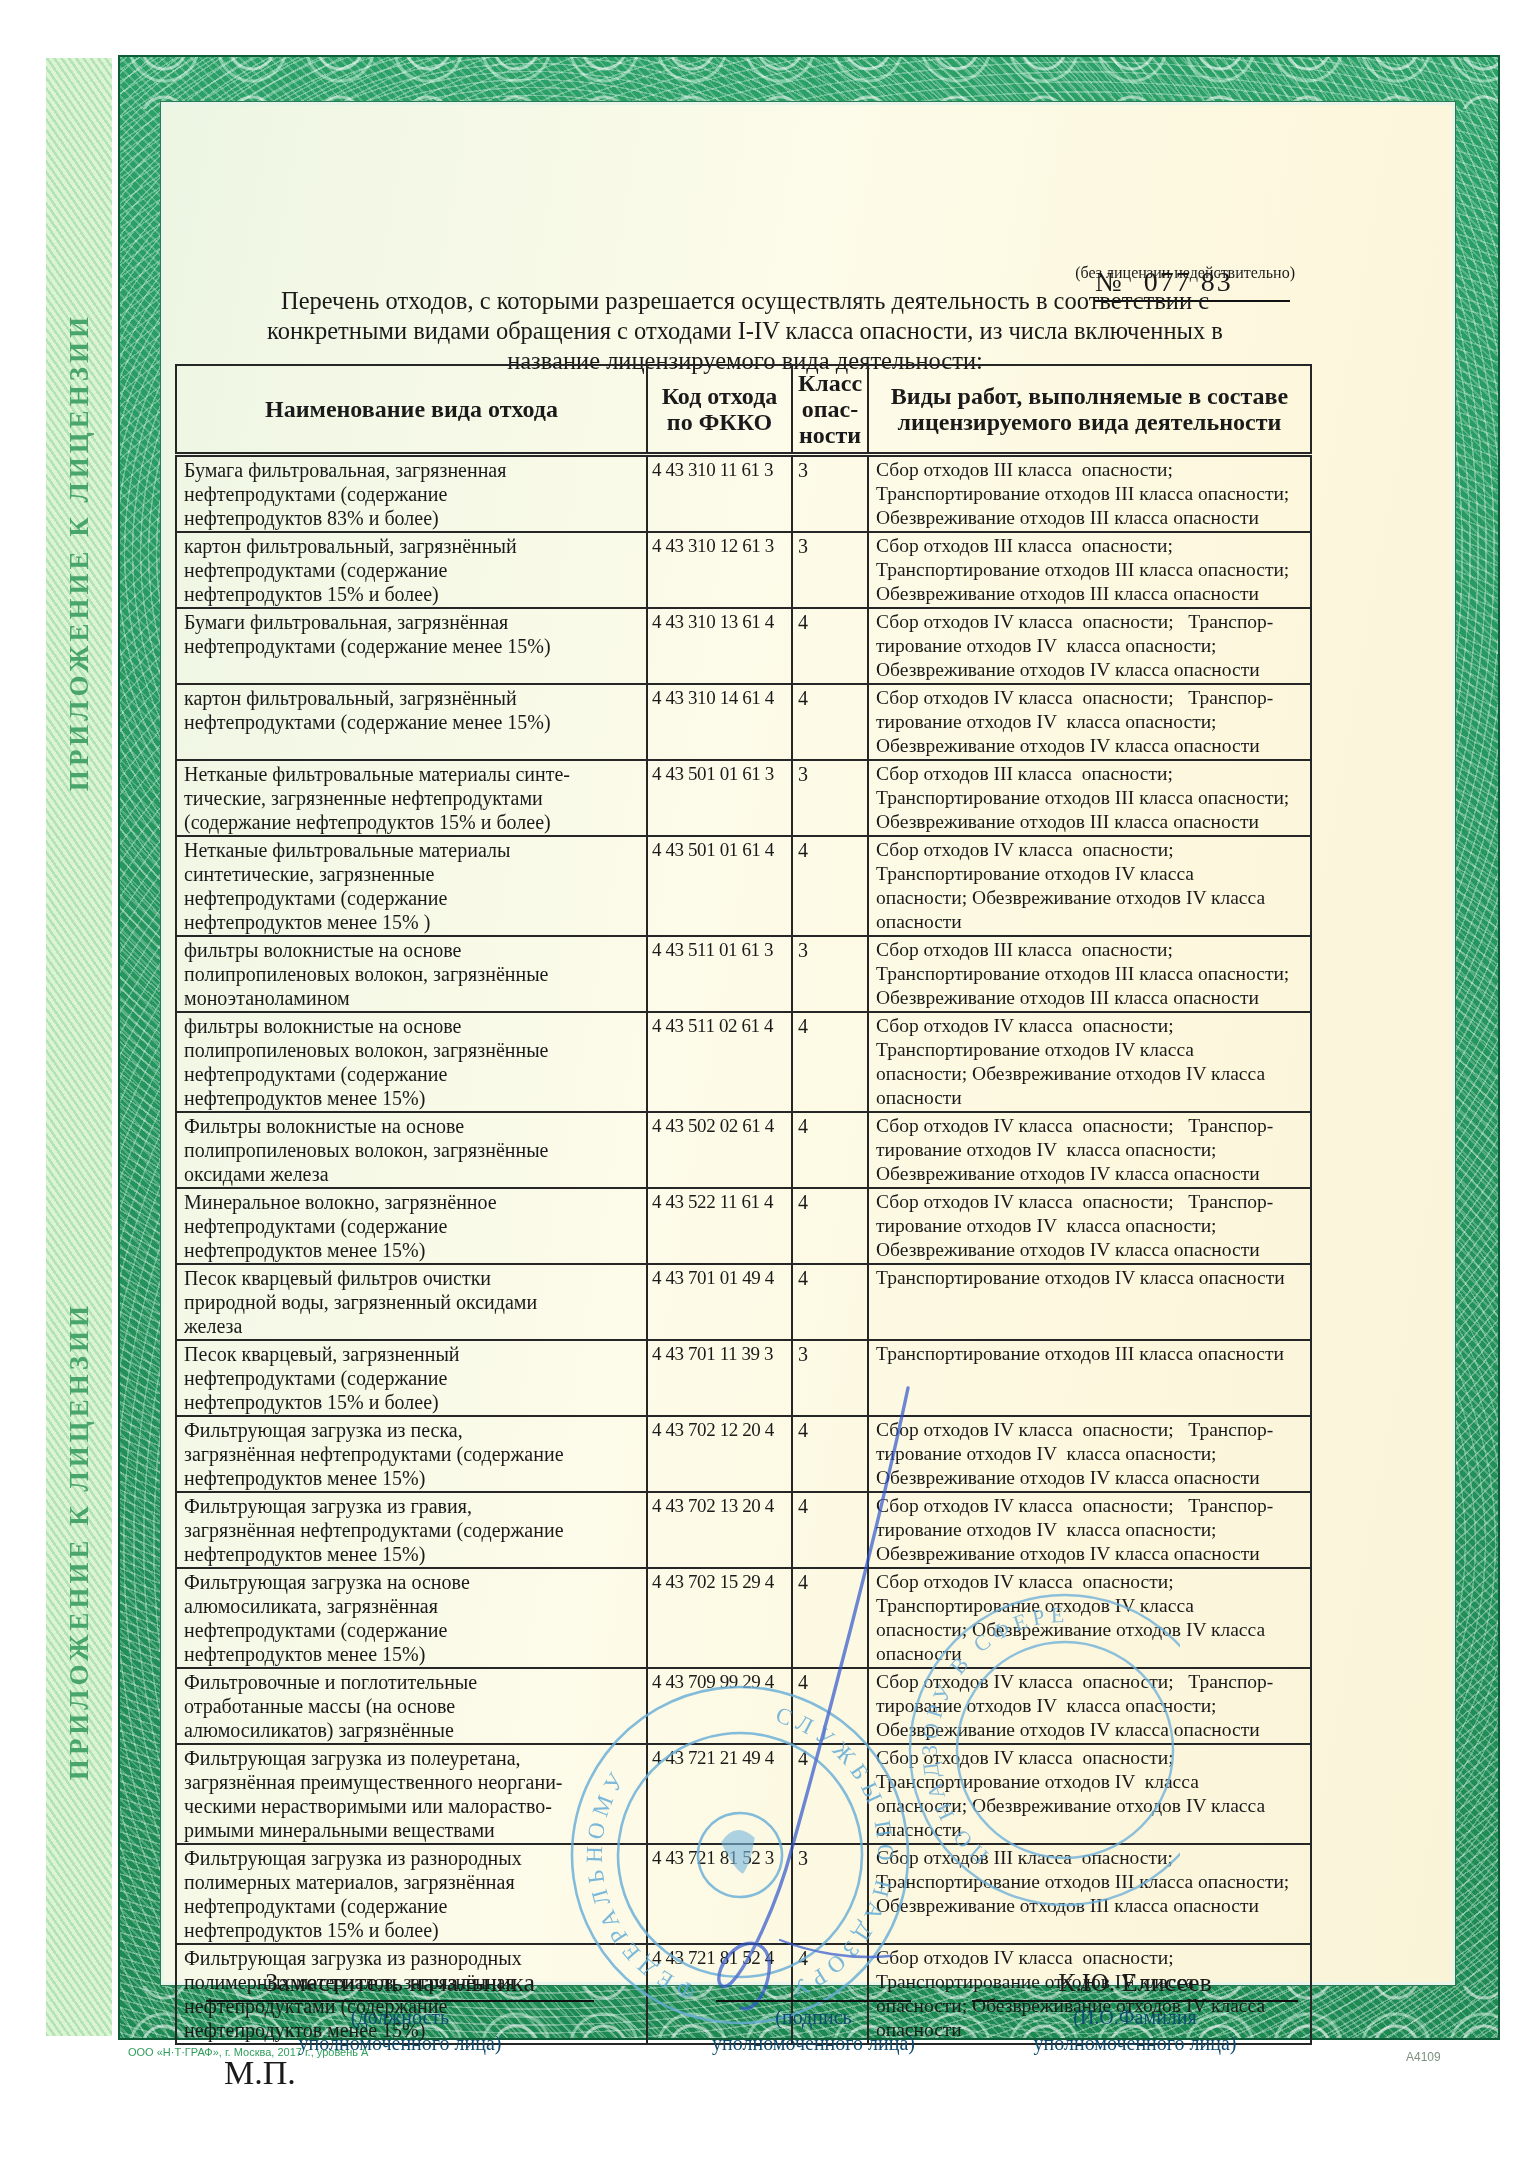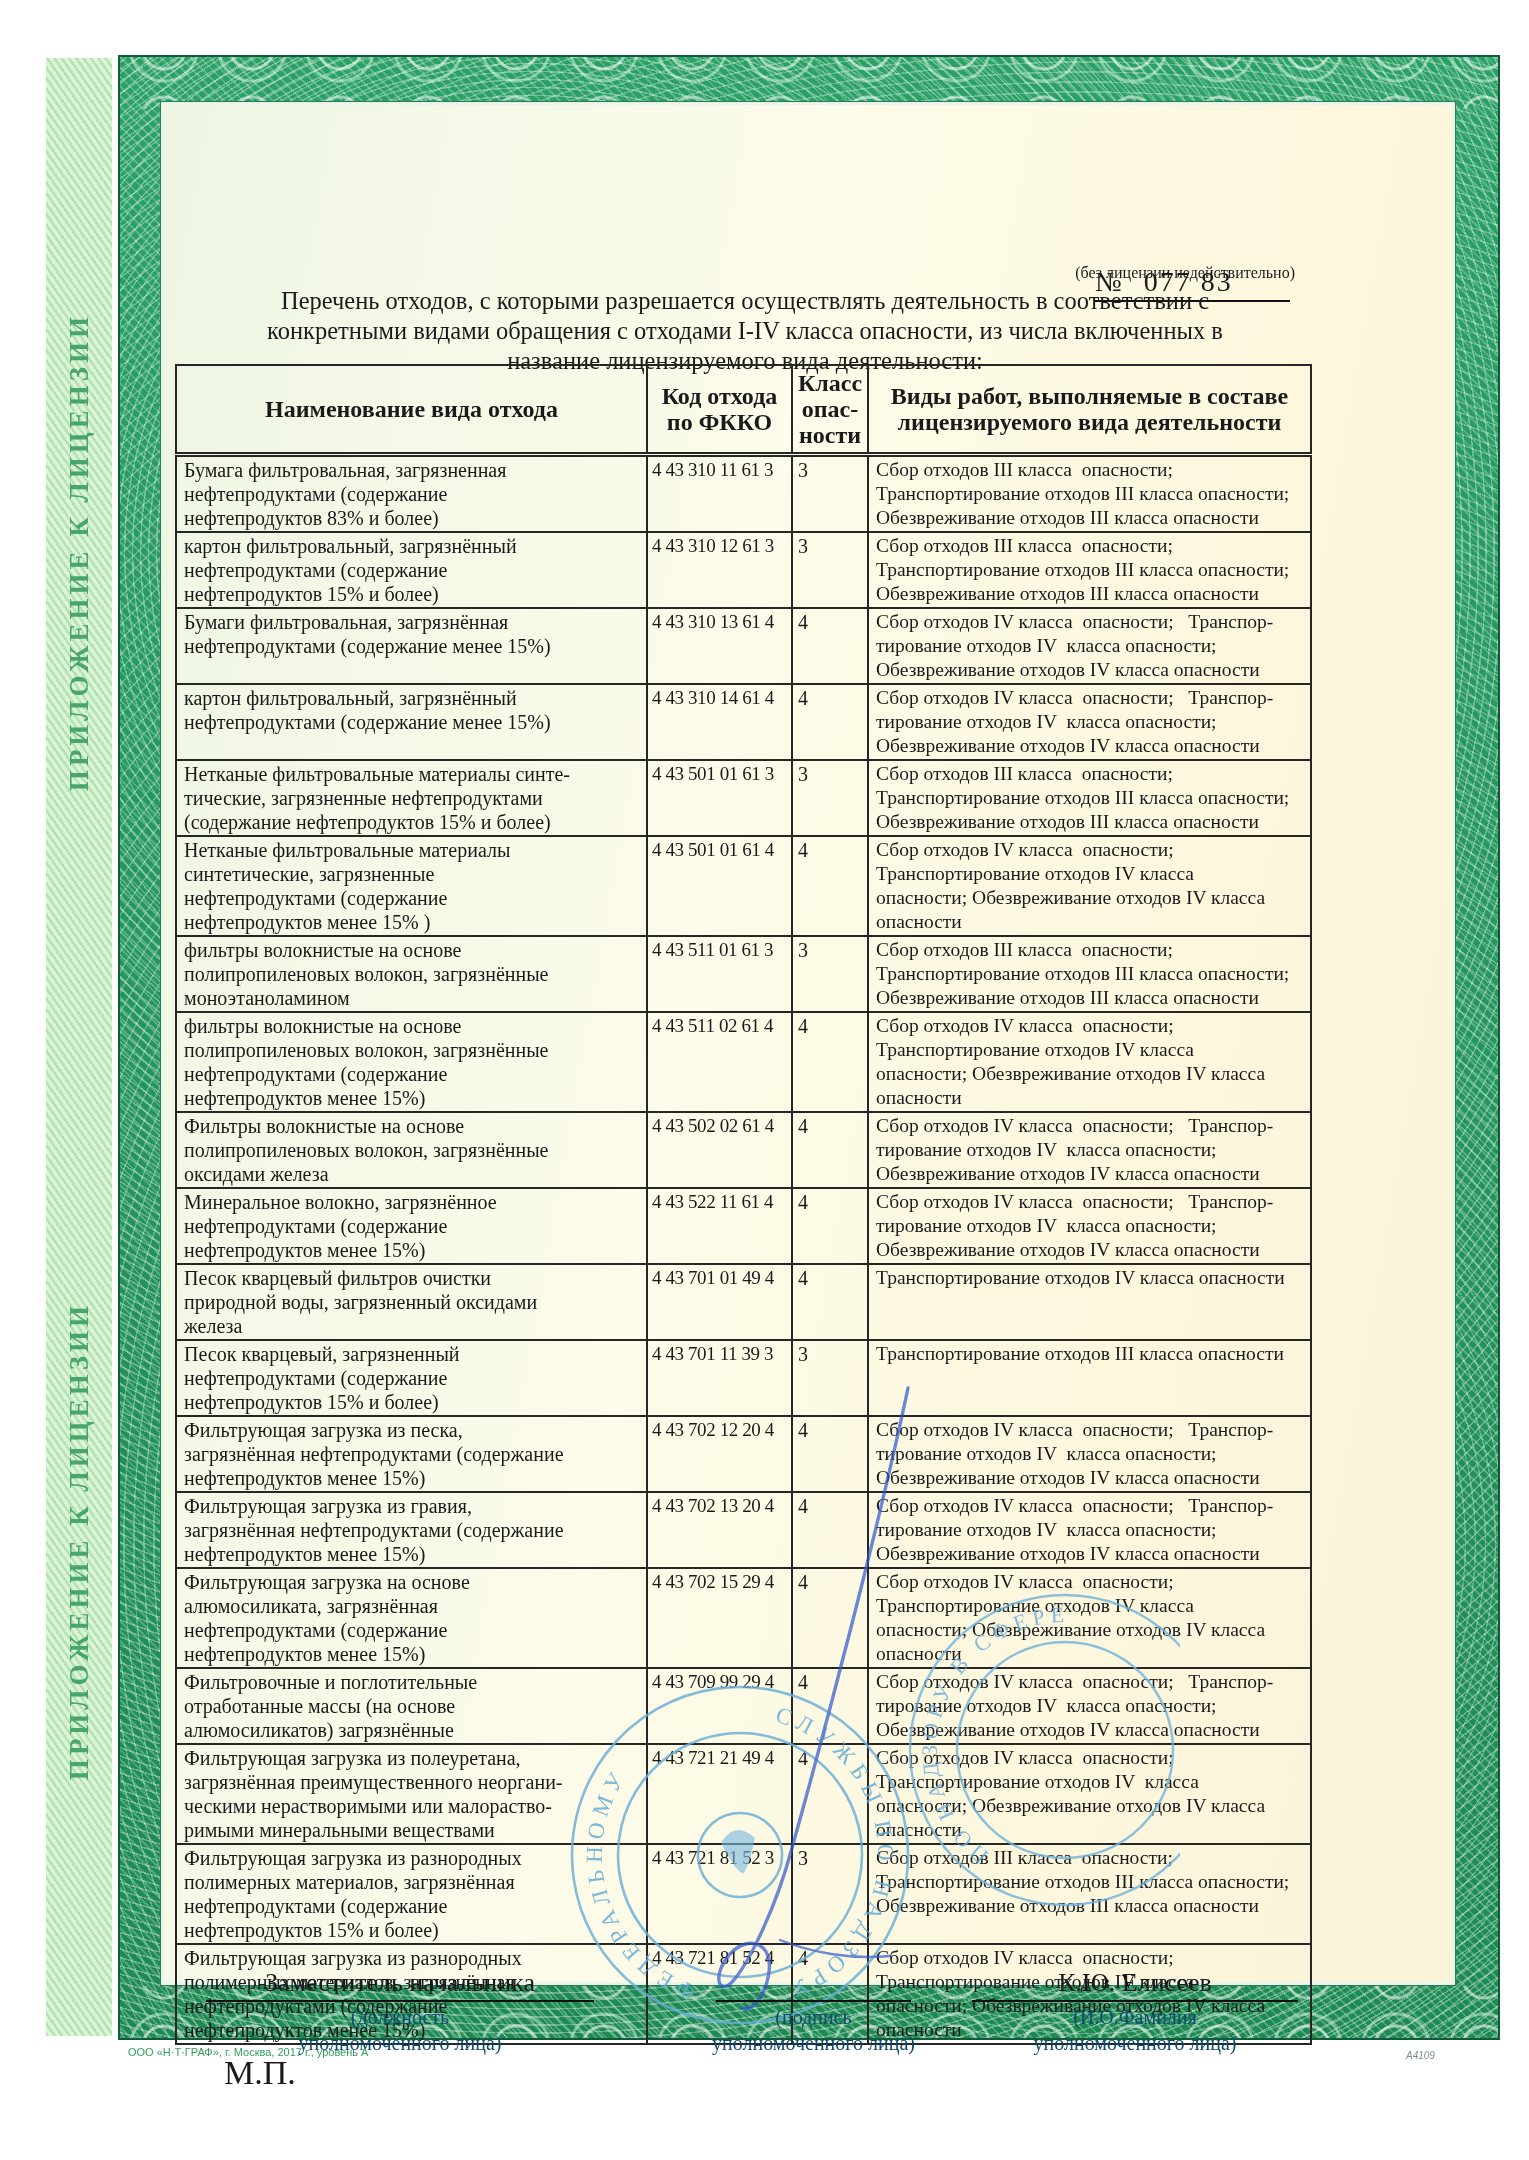--- a/index.html
+++ b/index.html
@@ -63,22 +63,22 @@
   .sig-left{left:206px;top:1968px;width:388px;}
   .sig-mid{left:666px;top:1968px;width:295px;}
   .sig-right{left:972px;top:1968px;width:326px;}
   .sig-value{font-size:26px;line-height:30px;min-height:30px;white-space:nowrap;}
   .sig-line{border-top:2px solid #111;margin-top:2px;}
   .sig-mid .sig-line{width:195px;margin-left:auto;margin-right:auto;}
   .sig-caption{font-size:20px;line-height:26px;white-space:pre-line;margin-top:2px;color:#0c4a6e;}
   .mp{position:absolute;left:224px;top:2054px;font-size:34px;z-index:6;}
   .print-note{position:absolute;left:128px;top:2046px;font-size:11px;color:#2f9e5b;z-index:7;
     font-family:"Liberation Sans", sans-serif;}
-  .form-code{position:absolute;left:1406px;top:2050px;font-size:10px;color:#7d917f;z-index:7;
-    font-family:"Liberation Sans", sans-serif;font-style:italic;}
+  .form-code{position:absolute;left:1406px;top:2050px;font-size:12px;color:#7d917f;z-index:7;
+    font-family:"Liberation Sans", sans-serif;}
 
   
   svg.stamp{position:absolute;left:480px;top:1380px;width:700px;height:660px;z-index:5;
     pointer-events:none;opacity:.82;}
 </style>
 </head>
 <body>
 
 <div class="page">
 

